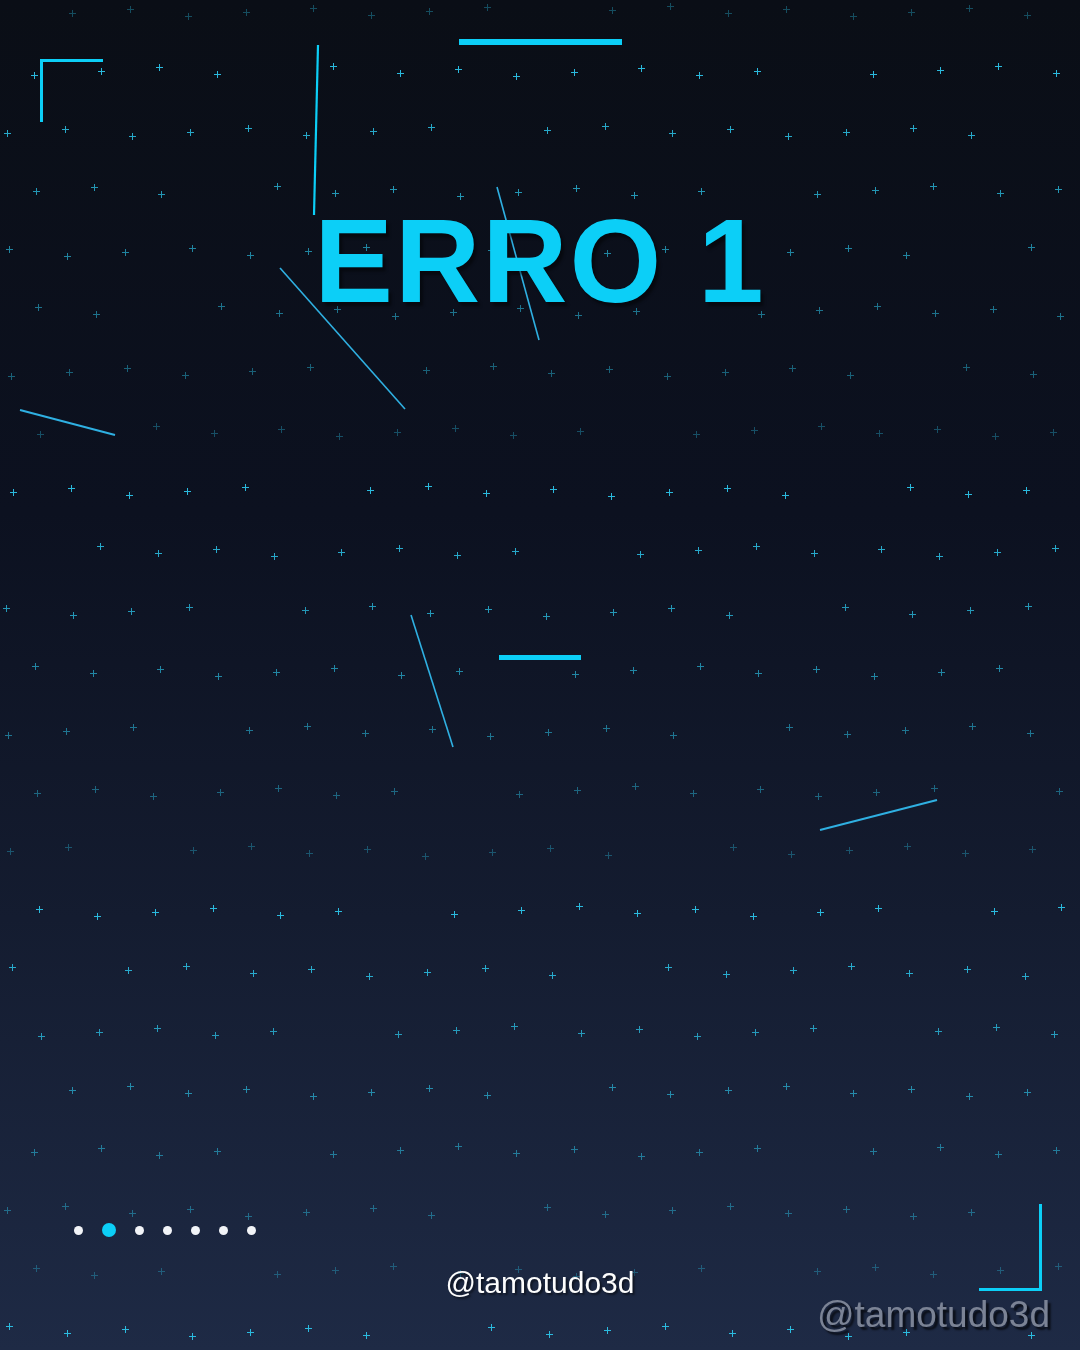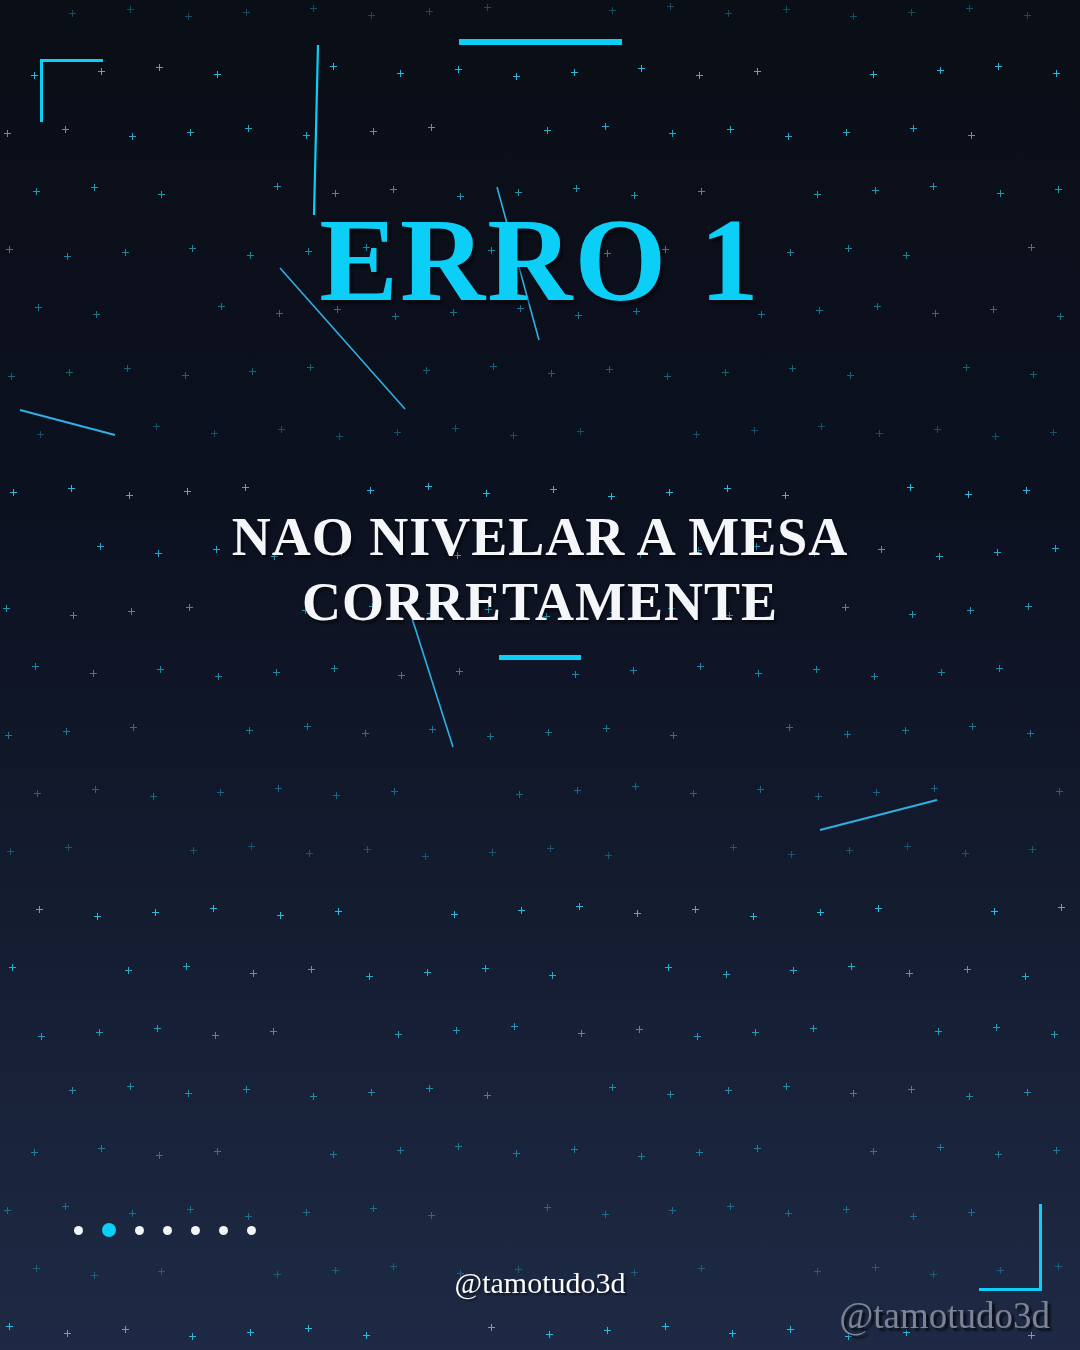--- a/index.html
+++ b/index.html
@@ -1,20 +1,20 @@
 <!DOCTYPE html>
 <html style="--accent_cyan: #0ccff7; --background_top: #0a0e16; --background_bottom: #1e2a45; --heading_text: #f4f6f9; --body_text: #c5cddc; --watermark_text: #7b8395; --dot_inactive: #f2f4f8; --dot_color: #2cc3e8; --line_color: #2fb0e2;"><head>
 <meta charset="utf-8">
 <style>
   html,body{margin:0;padding:0;background:#05070c;}
   .canvas{
     position:relative;
     width:1080px;height:1350px;
     overflow:hidden;
-    font-family:Liberation Serif, serif;
+    font-family:Liberation Sans, sans-serif;
     background:linear-gradient(180deg,
       var(--background_top) 0%,
       #0c1120 38%,
       #141c30 68%,
       var(--background_bottom) 100%);
   }
   .dots,.lines{position:absolute;inset:0;pointer-events:none;}
   .plus{position:absolute;width:7px;height:7px;display:block;}
   .plus::before{content:"";position:absolute;left:2.7px;top:0;width:1.6px;height:7px;background:var(--dot_color);}
   .plus::after{content:"";position:absolute;top:2.7px;left:0;width:7px;height:1.6px;background:var(--dot_color);}
@@ -443,24 +443,20 @@
     <line x1="411" y1="615" x2="453" y2="747" stroke="#2fb0e2" stroke-width="1.6"></line>
     <line x1="820" y1="830" x2="937" y2="800" stroke="#2fb0e2" stroke-width="2"></line>
   </svg>
 
   <div class="top-bar"></div>
   <div class="corner tl"></div>
   <div class="corner br"></div>
 
   <h1 class="title">ERRO 1</h1>
 
-  <h2 class="heading">
-    <span>NAO NIVELAR A MESA</span>
-    <span>CORRETAMENTE</span>
-  </h2>
 
   <div class="divider"></div>
 
 
   <div class="pager" id="pager">
       <span class="pdot"></span>
       <span class="pdot active"></span>
       <span class="pdot"></span>
       <span class="pdot"></span>
       <span class="pdot"></span>

